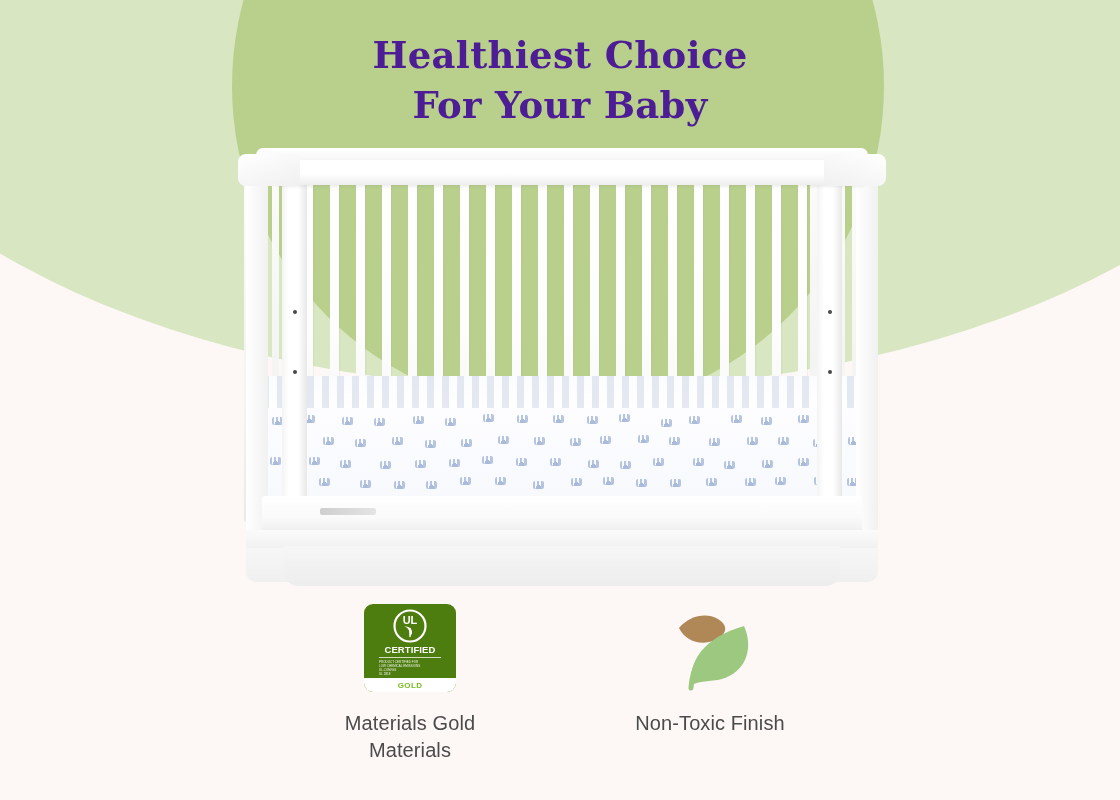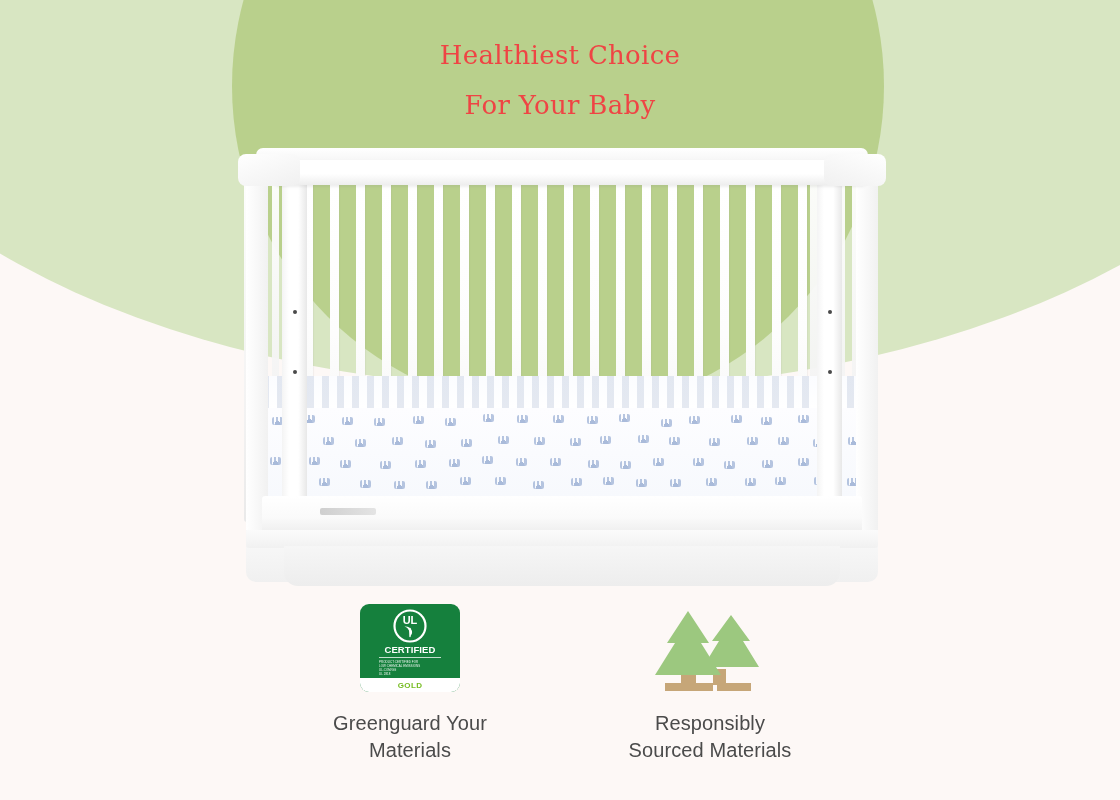--- a/index.html
+++ b/index.html
@@ -23,24 +23,24 @@
     left:232px;top:-240px;
     width:652px;height:652px;
     border-radius:50%;
     background:#b9d08c;
   }
 
   
   .headline{
     position:absolute;left:0;right:0;top:30px;
     text-align:center;
-    color:#ef4444;
+    color:#4c1d95;
     font-family:"DejaVu Serif", serif;
-    font-weight:400;
-    font-size:26px;
+    font-weight:700;
+    font-size:37px;
     line-height:50px;
     letter-spacing:.3px;
     text-rendering:optimizeLegibility;
   }
   .headline div{display:block;}
 
   
   .crib{position:absolute;left:232px;top:148px;width:660px;height:448px;}
   .crib *{position:absolute;box-sizing:border-box;}
 
@@ -172,21 +172,21 @@
   }
   .feature .art{height:96px;display:flex;align-items:center;justify-content:center;}
   .feature .cap{
     margin-top:14px;text-align:center;
     color:#4b4b4b;font-size:20px;line-height:27px;font-weight:400;
     letter-spacing:.1px;
   }
 
   
   .gg{
-    width:100px;height:88px;border-radius:9px;background:#15803d;
+    width:92px;height:88px;border-radius:9px;background:#4d7c0f;
     display:flex;flex-direction:column;align-items:center;
     padding-top:5px;box-sizing:border-box;overflow:hidden;position:relative;
   }
   .gg .ul{width:34px;height:34px;}
   .gg .ggname{
     color:#fff;font-weight:700;font-size:9.5px;letter-spacing:.1px;margin-top:1px;
   }
   .gg .rule{width:62px;height:1px;background:rgba(255,255,255,.75);margin-top:2px;}
   .gg .fine{
     color:#ffffff;font-size:2.9px;line-height:4.1px;letter-spacing:.1px;
@@ -367,37 +367,33 @@
           <div class="fine">
             <div>PRODUCT CERTIFIED FOR</div>
             <div>LOW CHEMICAL EMISSIONS</div>
             <div>UL.COM/GG</div>
             <div>UL 2818</div>
           </div>
           <div class="goldbar">GOLD</div>
         </div>
       </div>
       <div class="cap">
-        <div>Greenguard Your</div>
+        <div>Materials Gold</div>
         <div>Materials</div>
       </div>
     </div>
-
 
     <div class="feature">
       <div class="art">
-        <svg width="118" height="94" viewBox="0 0 118 94">
-          <rect x="62" y="68" width="13" height="16" fill="#c6a678"></rect>
-          <path d="M80 14 L99 40 L92 40 L108 66 L52 66 L68 40 L61 40 Z" fill="#9cc87f"></path>
-          <rect x="30" y="66" width="15" height="18" fill="#c6a678"></rect>
-          <path d="M37 10 L58 42 L50 42 L70 74 L4 74 L24 42 L16 42 Z" fill="#9cc87f"></path>
-          <rect x="14" y="82" width="48" height="8" fill="#c6a678"></rect>
-          <rect x="66" y="82" width="34" height="8" fill="#c6a678"></rect>
+        <svg width="104" height="92" viewBox="0 0 104 92">
+          <path d="M57 38 C44 44 28 40 21 26 C31 14 48 10 60 17 C70 23 70 32 57 38 Z" fill="#b08757"></path>
+          <path d="M33 84 C31 60 44 36 86 24 C96 46 88 70 64 77 C52 80 41 78 33 84 Z" fill="#9cc87f"></path>
+          <path d="M33 86 C34 66 42 52 60 42" stroke="#9cc87f" stroke-width="5" fill="none" stroke-linecap="round"></path>
         </svg>
       </div>
       <div class="cap">
-        <div>Responsibly</div>
-        <div>Sourced Materials</div>
-      </div>
-    </div>
+        <div>Non-Toxic Finish</div>
+      </div>
+    </div>
+
 
   </div>
 </div>
 
 </body></html>

